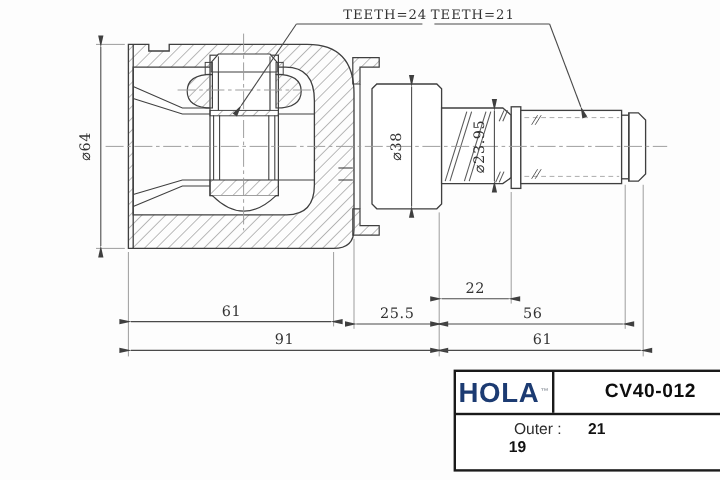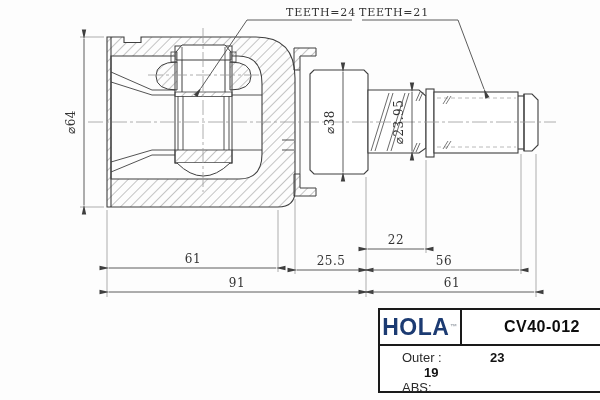--- a/index.html
+++ b/index.html
@@ -26,21 +26,21 @@
     display:flex;align-items:center;justify-content:center;
     font-weight:bold;font-size:23px;letter-spacing:0.5px;
   }
   .tb-tm{font-size:7px;color:#9aa0a8;vertical-align:top;line-height:10px;margin-left:1px;}
   .tb-part{
     flex:1;display:flex;align-items:center;justify-content:center;
     font-weight:bold;font-size:16px;color:#0d0d0d;letter-spacing:0.5px;
   }
   .tb-body{padding:4px 0 0 22px;font-size:13px;color:#2b2b2b;}
   .tb-row{display:flex;line-height:15px;}
-  .tb-label{width:66px;}
+  .tb-label{width:66px;text-align:right;}
   .tb-value{font-weight:bold;color:#111;padding-left:22px;}
 </style>
 </head>
 <body>
 
 <div id="stage">
 <svg width="600" height="400" viewBox="0 0 600 400">
   <defs>
     <pattern id="hatch" width="7" height="7" patternUnits="userSpaceOnUse" patternTransform="rotate(45)">
       <line x1="0" y1="0" x2="0" y2="7" stroke="#6e6e6e" stroke-width="0.8"></line>
@@ -189,24 +189,23 @@
   <div class="tb-head">
     <div class="tb-logo">
       <span id="brandText" style="color: rgb(28, 59, 114);">HOLA</span>
           <span class="tb-tm">™</span>
     </div>
     <div class="tb-part" style="color: rgb(13, 13, 13);">CV40-012</div>
   </div>
   <div class="tb-body">
     <div class="tb-row">
       <span class="tb-label">Outer :</span>
-      <span class="tb-value">23</span>
+      <span class="tb-value">21</span>
     </div>
     <div class="tb-row">
       <span class="tb-value">19</span>
     </div>
     <div class="tb-row">
-      <span class="tb-label">ABS:</span>
       <span class="tb-value"></span>
     </div>
   </div>
 </div>
 </div>
 
 </body></html>

